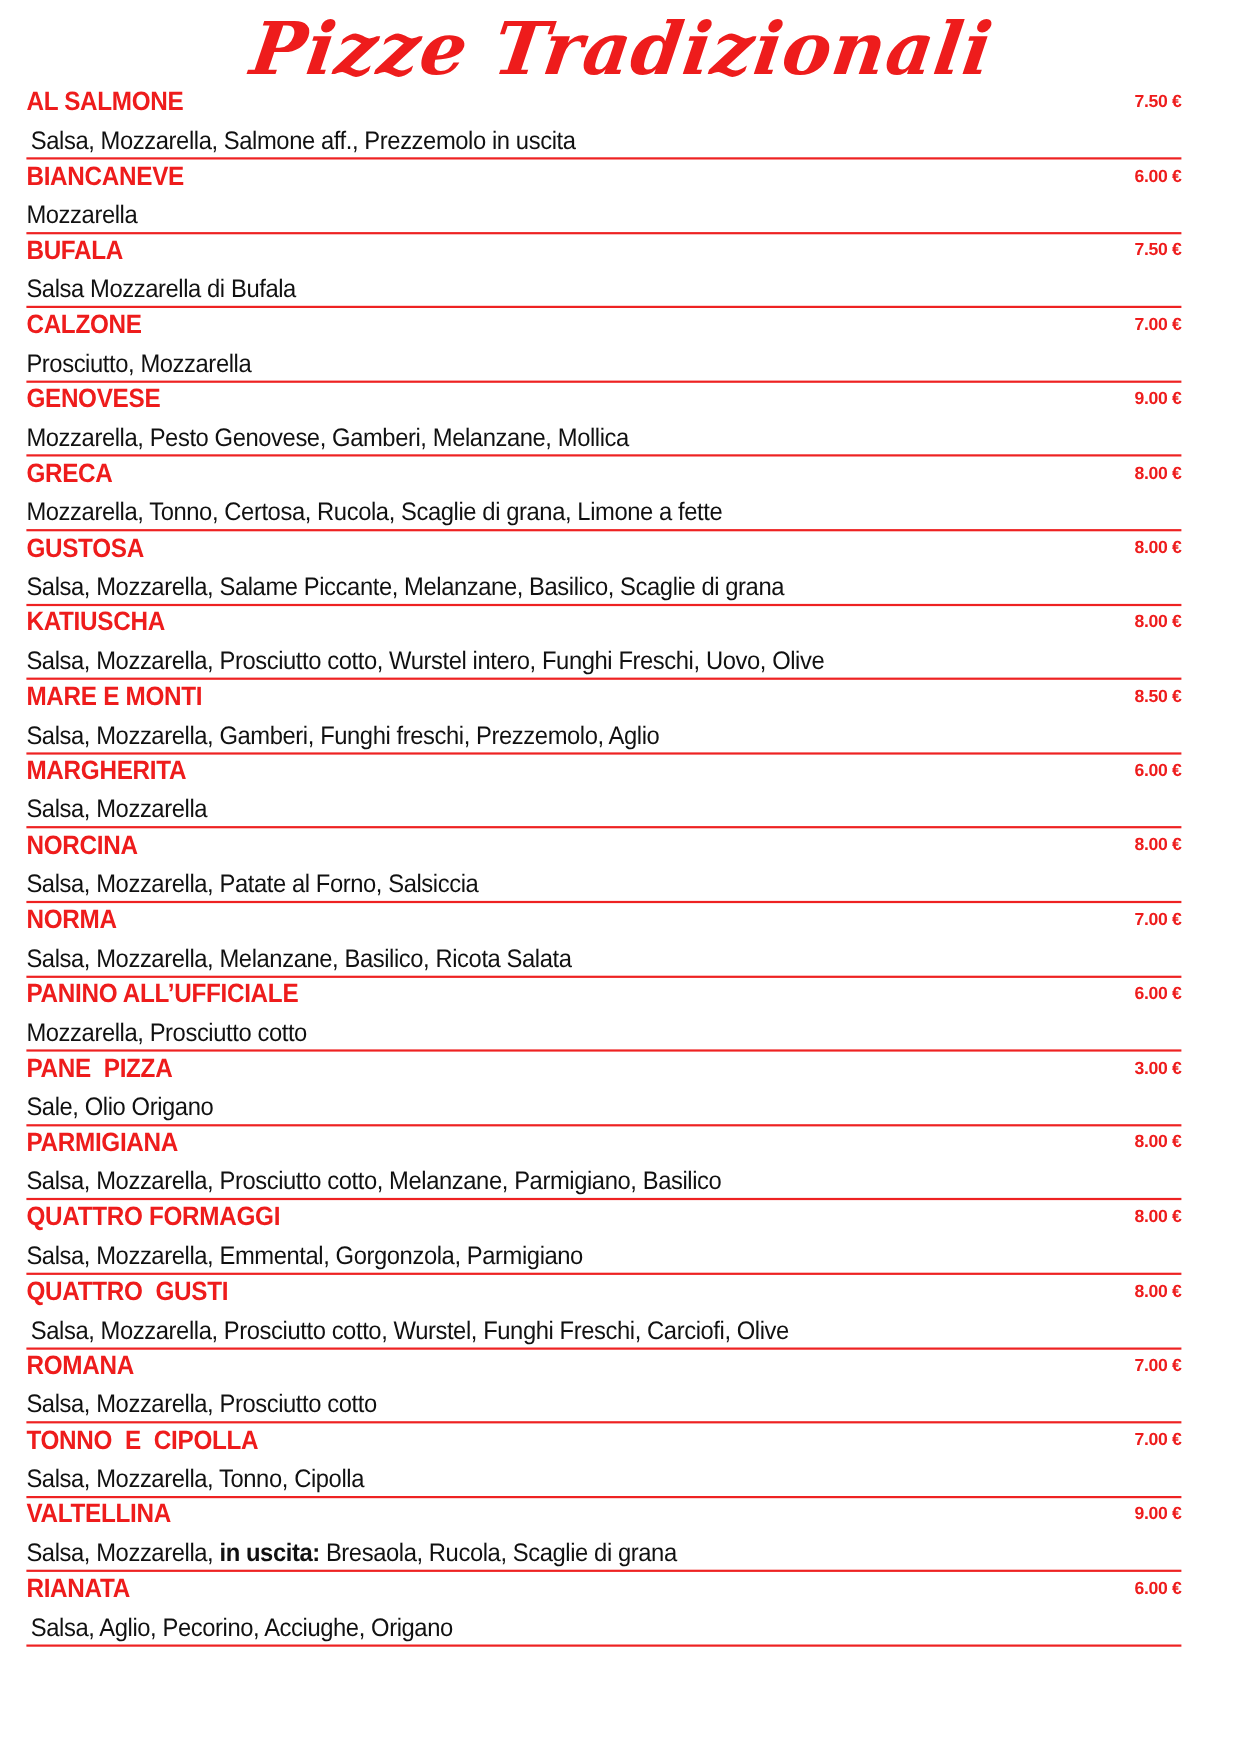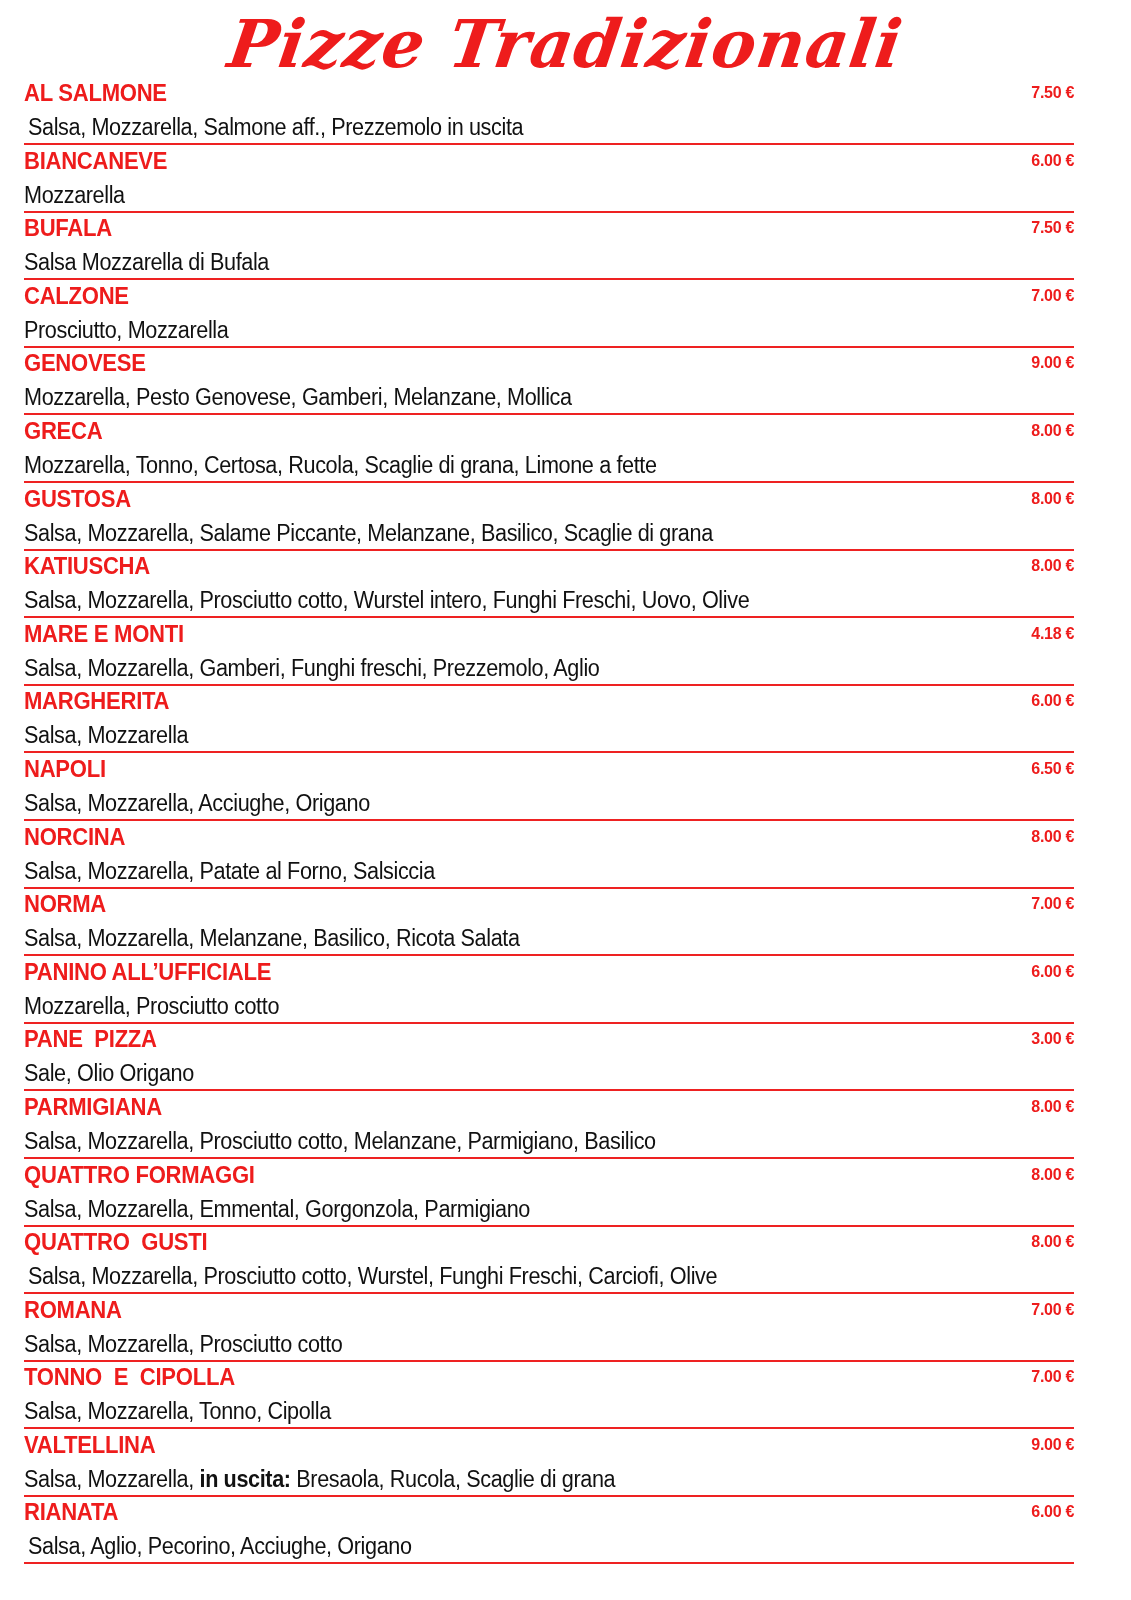--- a/index.html
+++ b/index.html
@@ -81,34 +81,28 @@
     <div class="sep"></div>
   </div>
   <div class="item">
     <span class="name">KATIUSCHA</span>
     <span class="price">8.00 €</span>
     <span class="desc">Salsa, Mozzarella, Prosciutto cotto, Wurstel intero, Funghi Freschi, Uovo, Olive</span>
     <div class="sep"></div>
   </div>
   <div class="item">
     <span class="name">MARE E MONTI</span>
-    <span class="price">4.18 €</span>
+    <span class="price">8.50 €</span>
     <span class="desc">Salsa, Mozzarella, Gamberi, Funghi freschi, Prezzemolo, Aglio</span>
     <div class="sep"></div>
   </div>
   <div class="item">
     <span class="name">MARGHERITA</span>
     <span class="price">6.00 €</span>
     <span class="desc">Salsa, Mozzarella</span>
-    <div class="sep"></div>
-  </div>
-  <div class="item">
-    <span class="name">NAPOLI</span>
-    <span class="price">6.50 €</span>
-    <span class="desc">Salsa, Mozzarella, Acciughe, Origano</span>
     <div class="sep"></div>
   </div>
   <div class="item">
     <span class="name">NORCINA</span>
     <span class="price">8.00 €</span>
     <span class="desc">Salsa, Mozzarella, Patate al Forno, Salsiccia</span>
     <div class="sep"></div>
   </div>
   <div class="item">
     <span class="name">NORMA</span>

